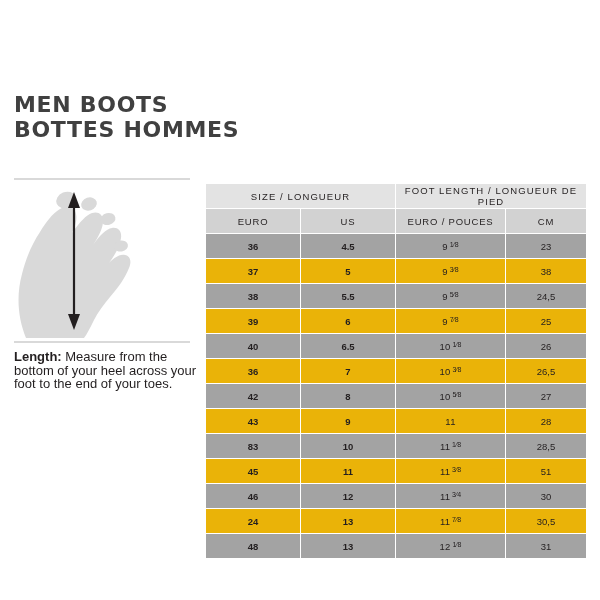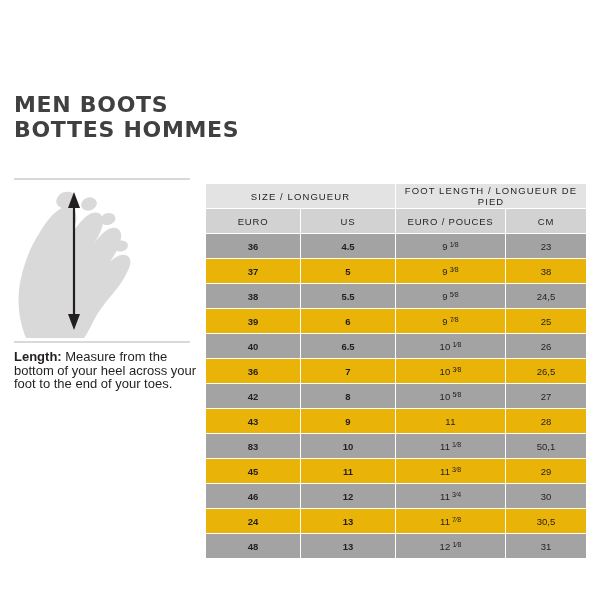--- a/index.html
+++ b/index.html
@@ -227,27 +227,27 @@
           <tr class="row-b">
             <td class="bold-cell">43</td>
             <td class="bold-cell">9</td>
             <td><span class="whole">11</span></td>
             <td>28</td>
           </tr>
           <tr class="row-a">
             <td class="bold-cell">83</td>
             <td class="bold-cell">10</td>
             <td><span class="whole">11</span><span class="frac">&nbsp;1⁄8</span></td>
-            <td>50,1</td>
+            <td>28,5</td>
           </tr>
           <tr class="row-b">
             <td class="bold-cell">45</td>
             <td class="bold-cell">11</td>
             <td><span class="whole">11</span><span class="frac">&nbsp;3⁄8</span></td>
-            <td>29</td>
+            <td>51</td>
           </tr>
           <tr class="row-a">
             <td class="bold-cell">46</td>
             <td class="bold-cell">12</td>
             <td><span class="whole">11</span><span class="frac">&nbsp;3⁄4</span></td>
             <td>30</td>
           </tr>
           <tr class="row-b">
             <td class="bold-cell">24</td>
             <td class="bold-cell">13</td>

